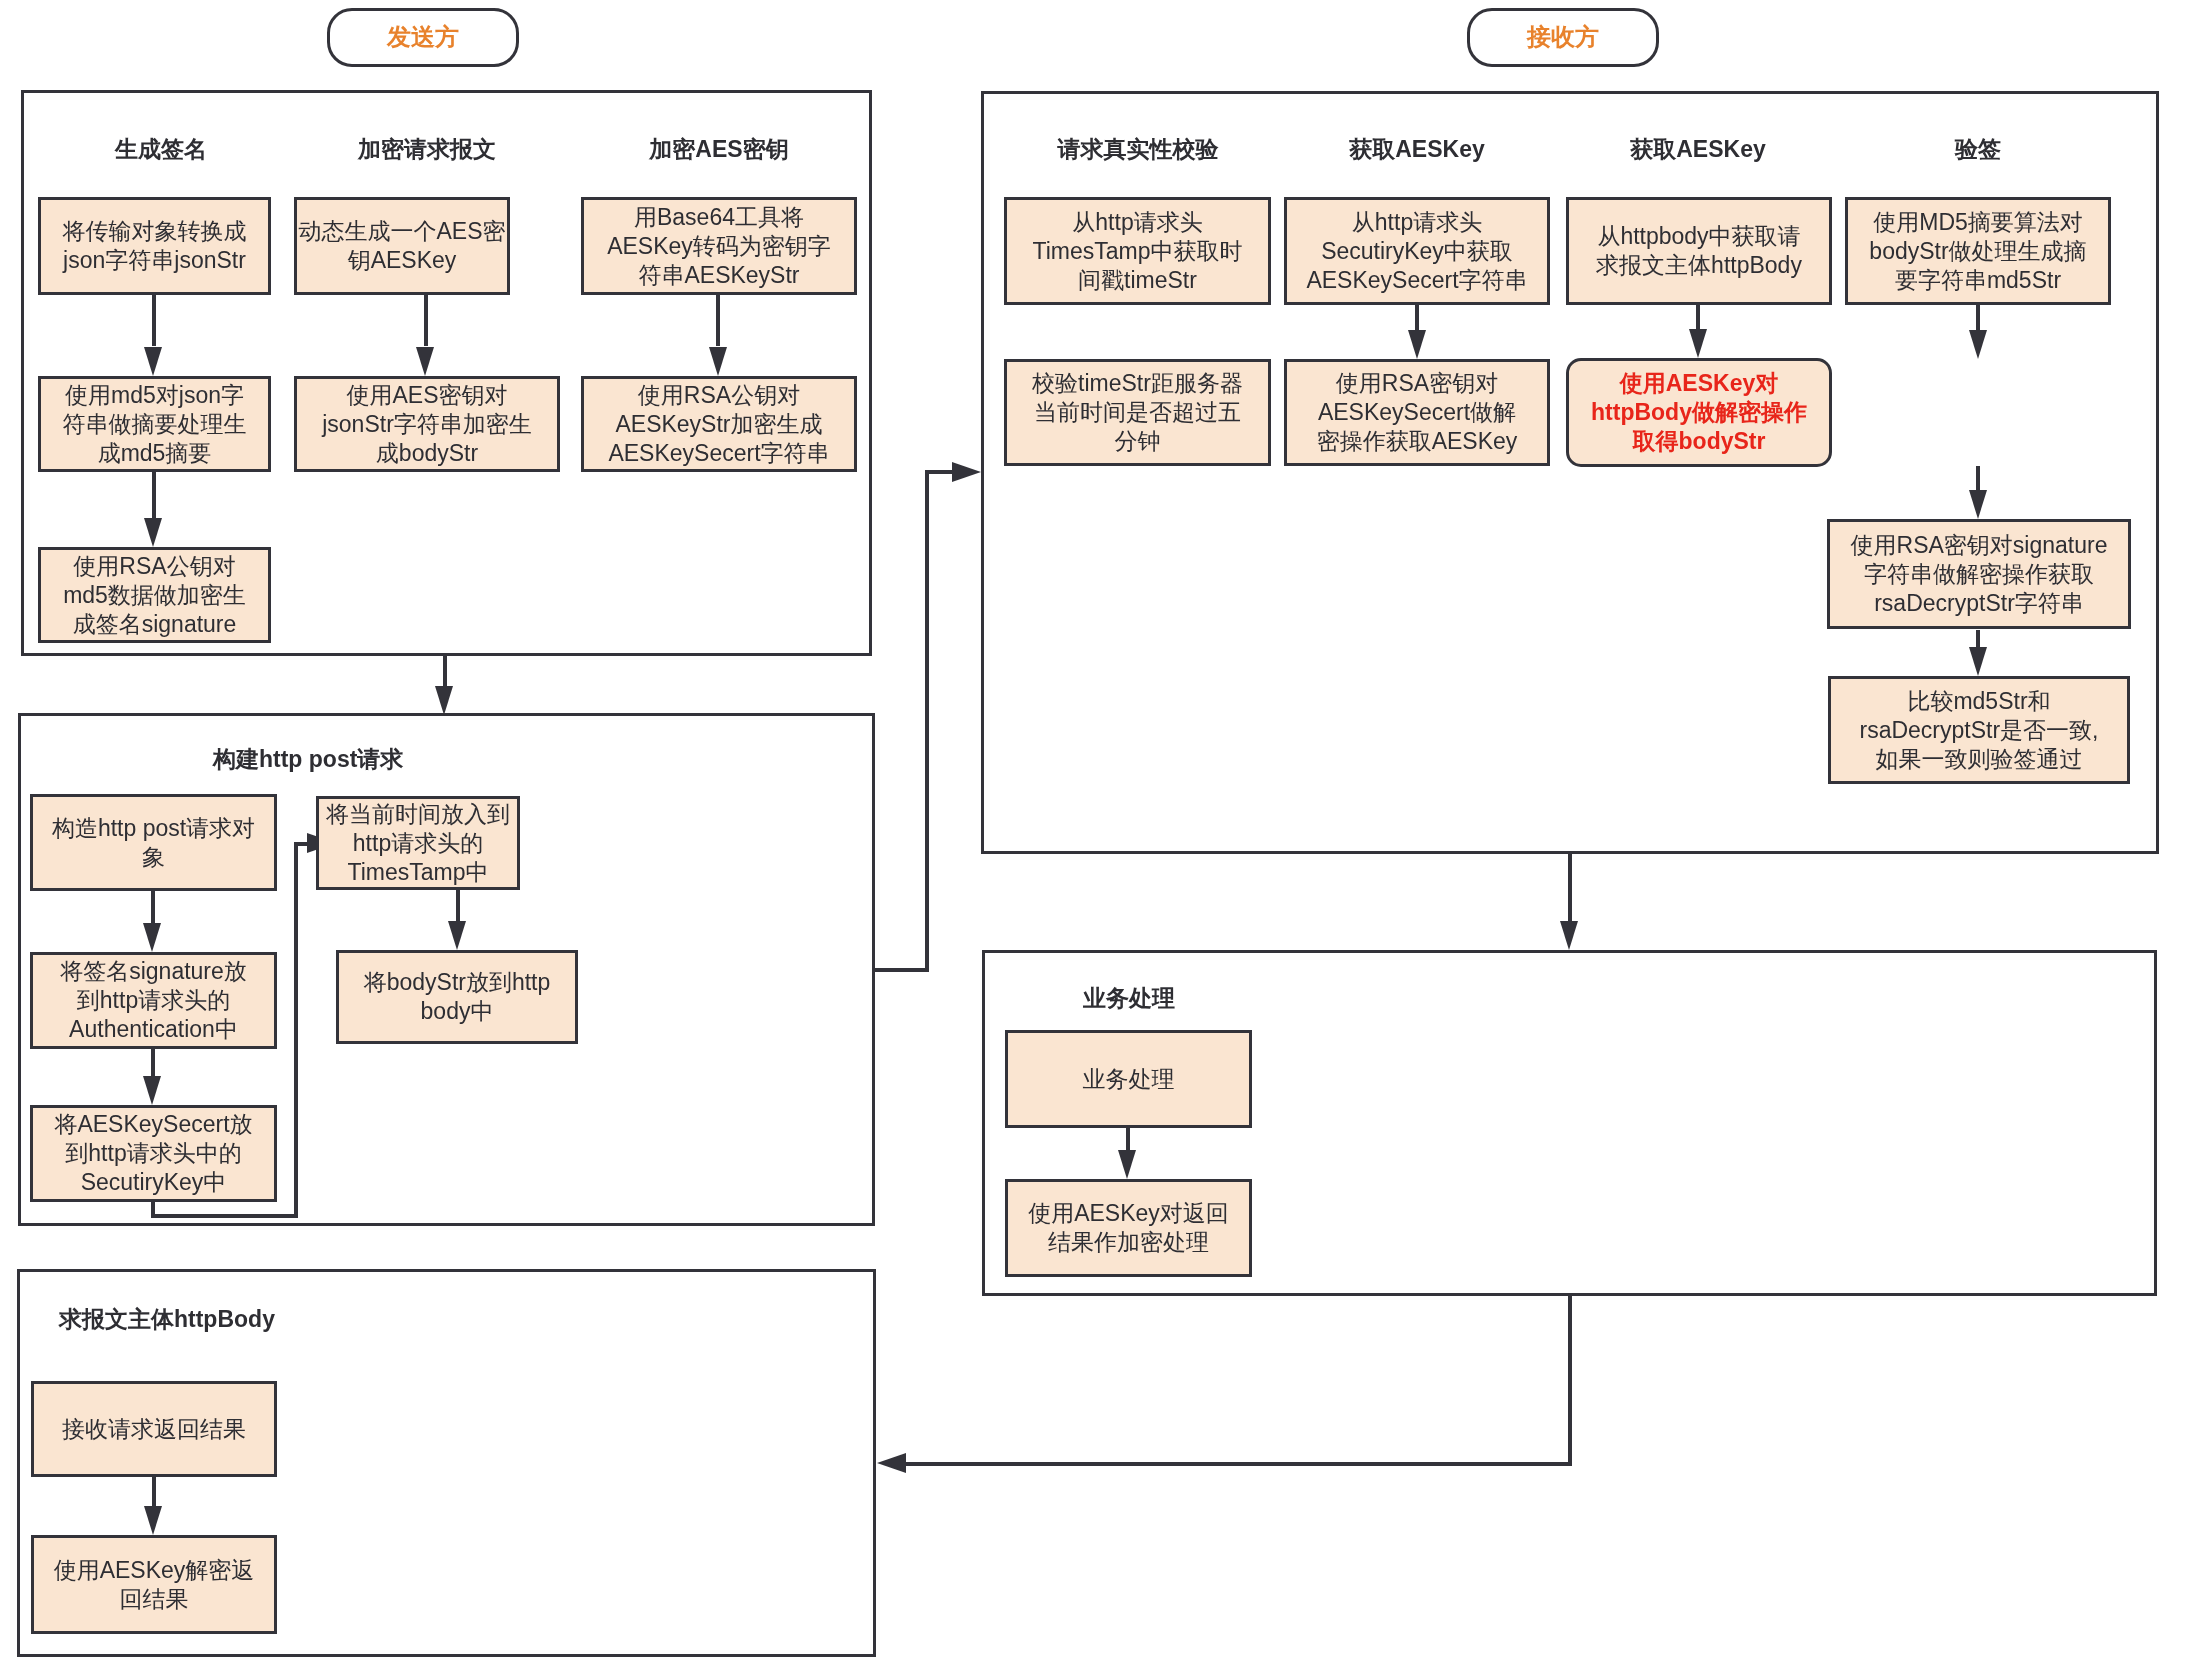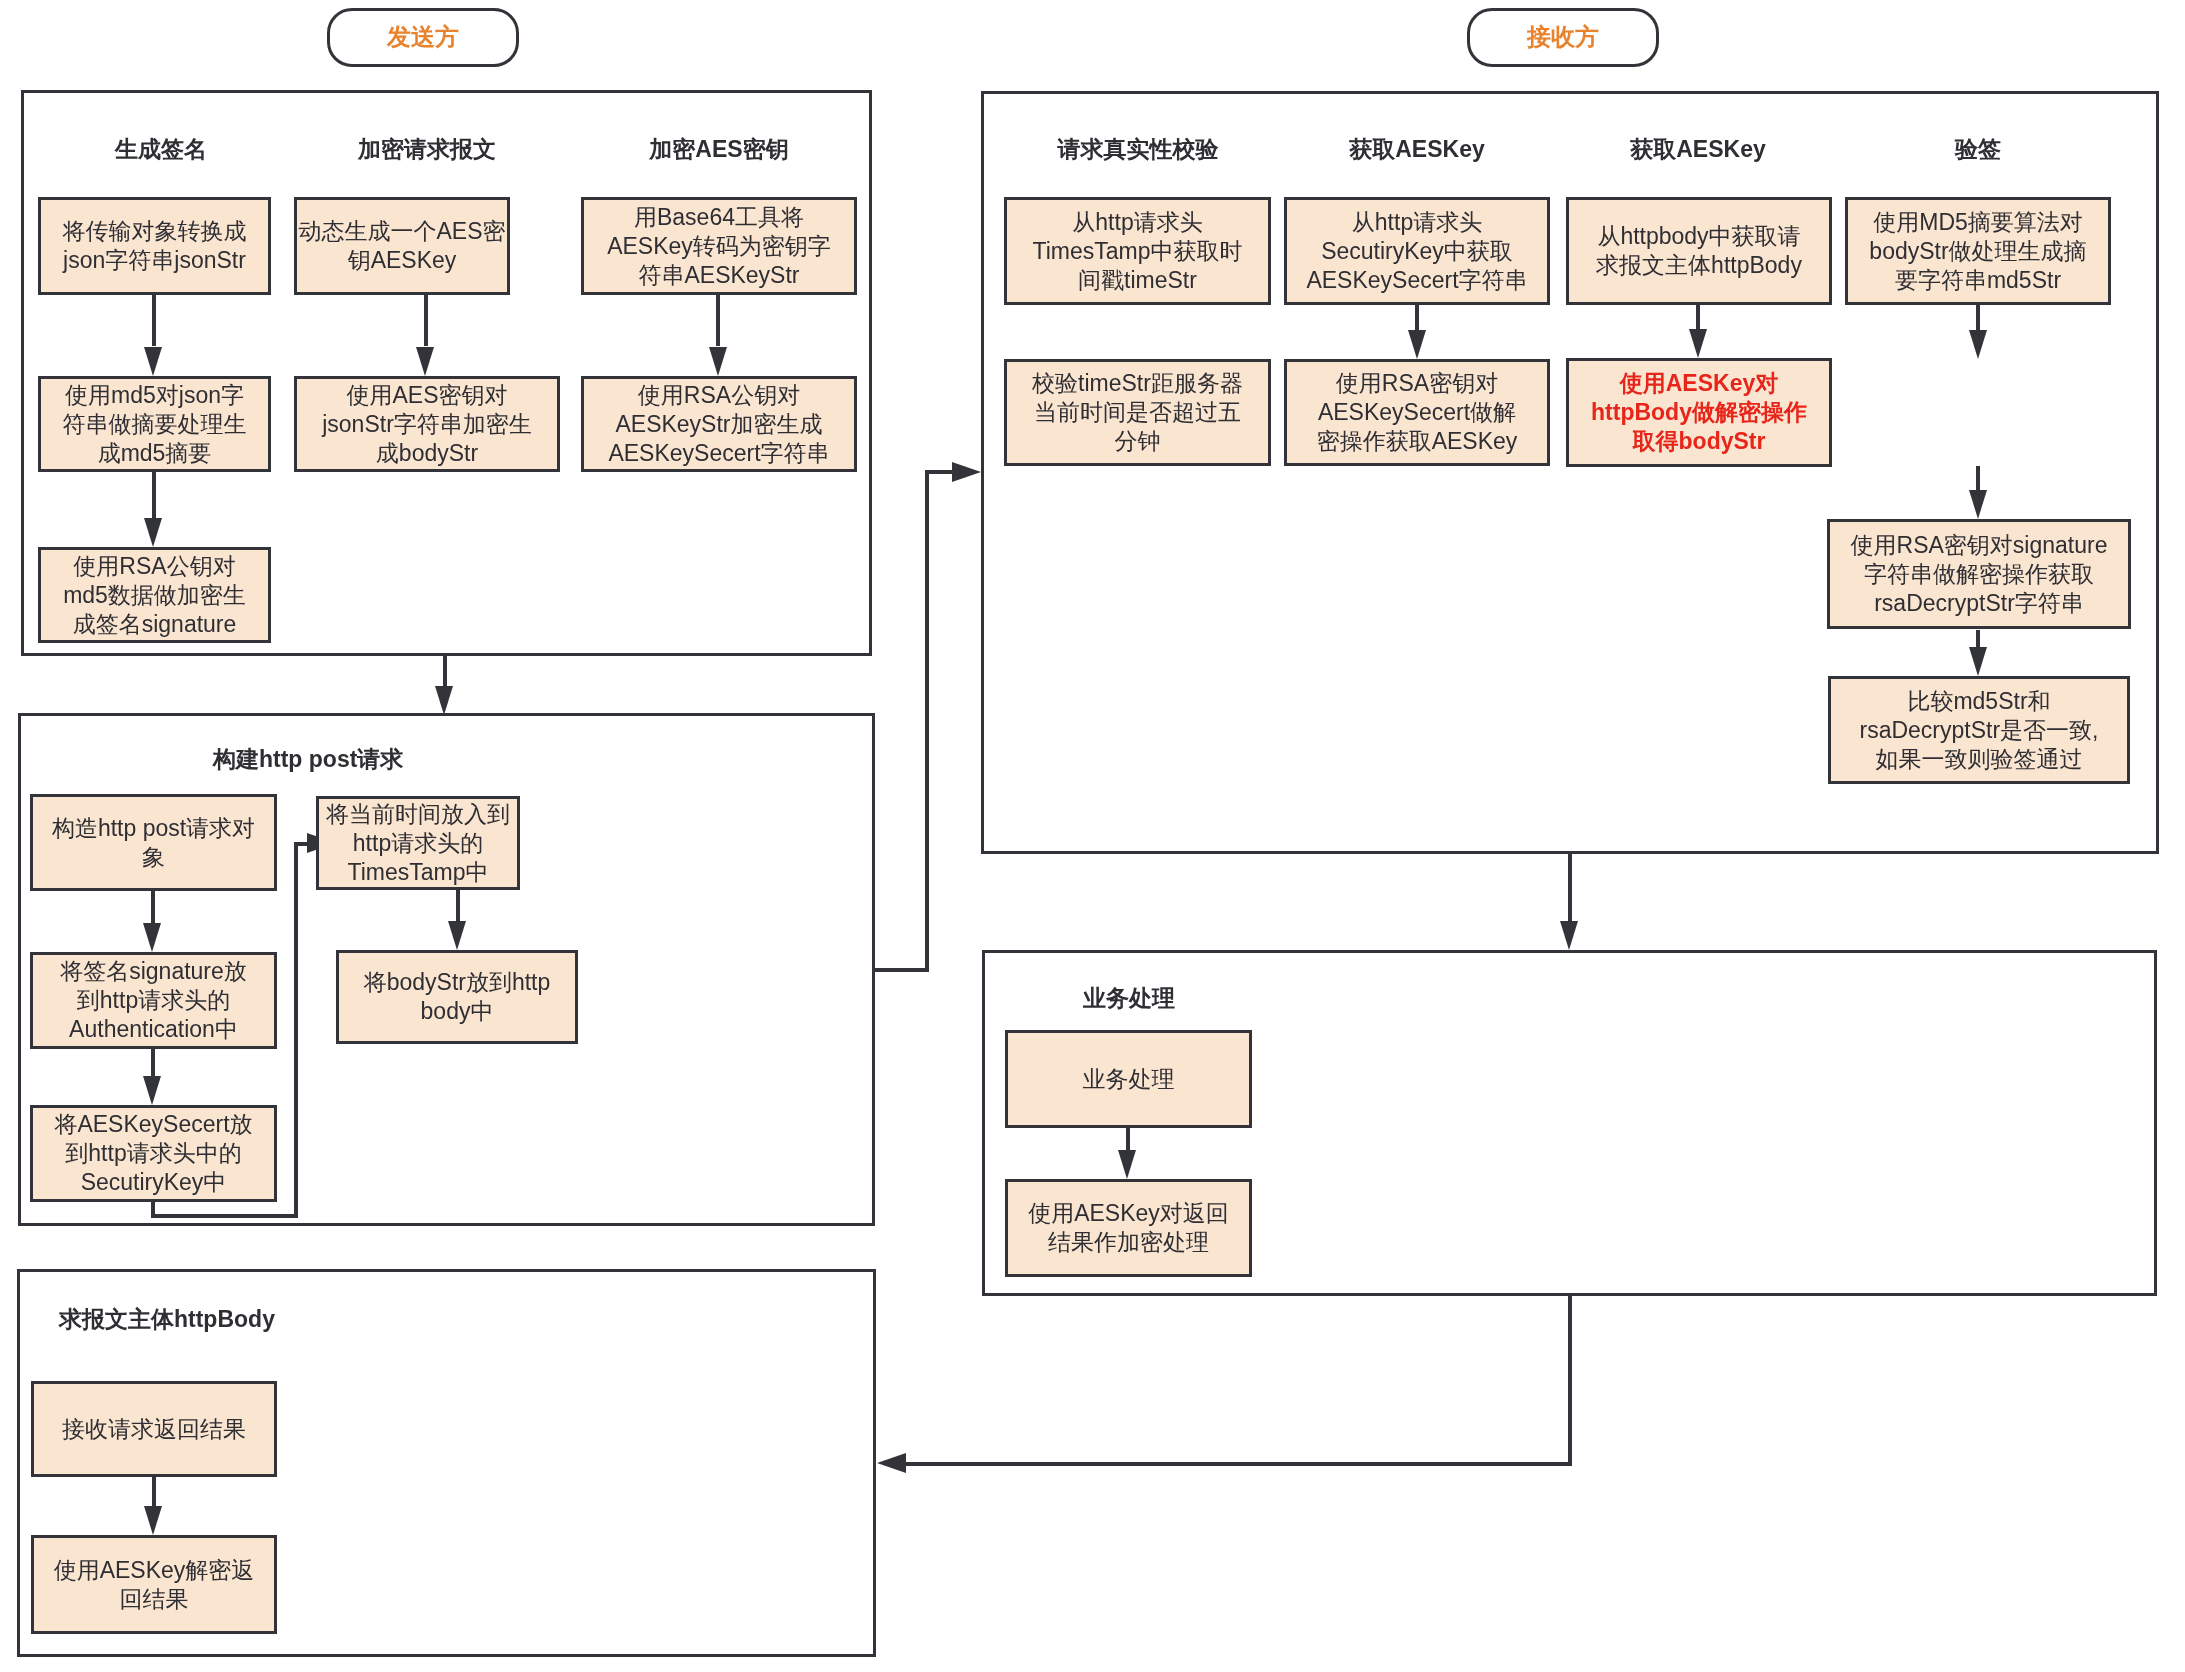--- a/index.html
+++ b/index.html
@@ -10,21 +10,21 @@
   .badge{position:absolute;border:3.9px solid #33333A;box-sizing:border-box;border-radius:25px;
     background:#ffffff;display:flex;align-items:center;justify-content:center;}
   .badge > span{color:#E8822C;font-weight:bold;font-size:24px;transform:translateZ(0);}
   .colhead{position:absolute;text-align:center;font-weight:bold;font-size:23px;color:#2E2E33;
     line-height:29px;white-space:nowrap;transform:translate(-50%,-50%) translateZ(0);}
   .sechead{position:absolute;font-weight:bold;font-size:23px;color:#2E2E33;line-height:29px;
     white-space:nowrap;transform:translateY(-50%) translateZ(0);}
   .node{position:absolute;box-sizing:border-box;border:3.9px solid #33333A;background:#FAE5D1;
     display:flex;align-items:center;justify-content:center;text-align:center;
     font-size:23px;line-height:29px;color:#2E2E33;}
-  .node.red{color:#E8251A;font-weight:bold;}
+  .node.red{color:#E8251A;font-weight:bold;border-radius:15px;}
   .node > span{display:block;width:100%;transform:translateZ(0);white-space:nowrap;}
   .seg{position:absolute;background:#33333A;}
   .ahead{position:absolute;width:0;height:0;}
   .ahead.down{border-left:9.7px solid transparent;border-right:9.7px solid transparent;
               border-top:29px solid #33333A;}
   .ahead.left{border-top:10.6px solid transparent;border-bottom:10.6px solid transparent;
               border-right:29px solid #33333A;}
   .ahead.right{border-top:10.6px solid transparent;border-bottom:10.6px solid transparent;
                border-left:29px solid #33333A;}
 </style>

